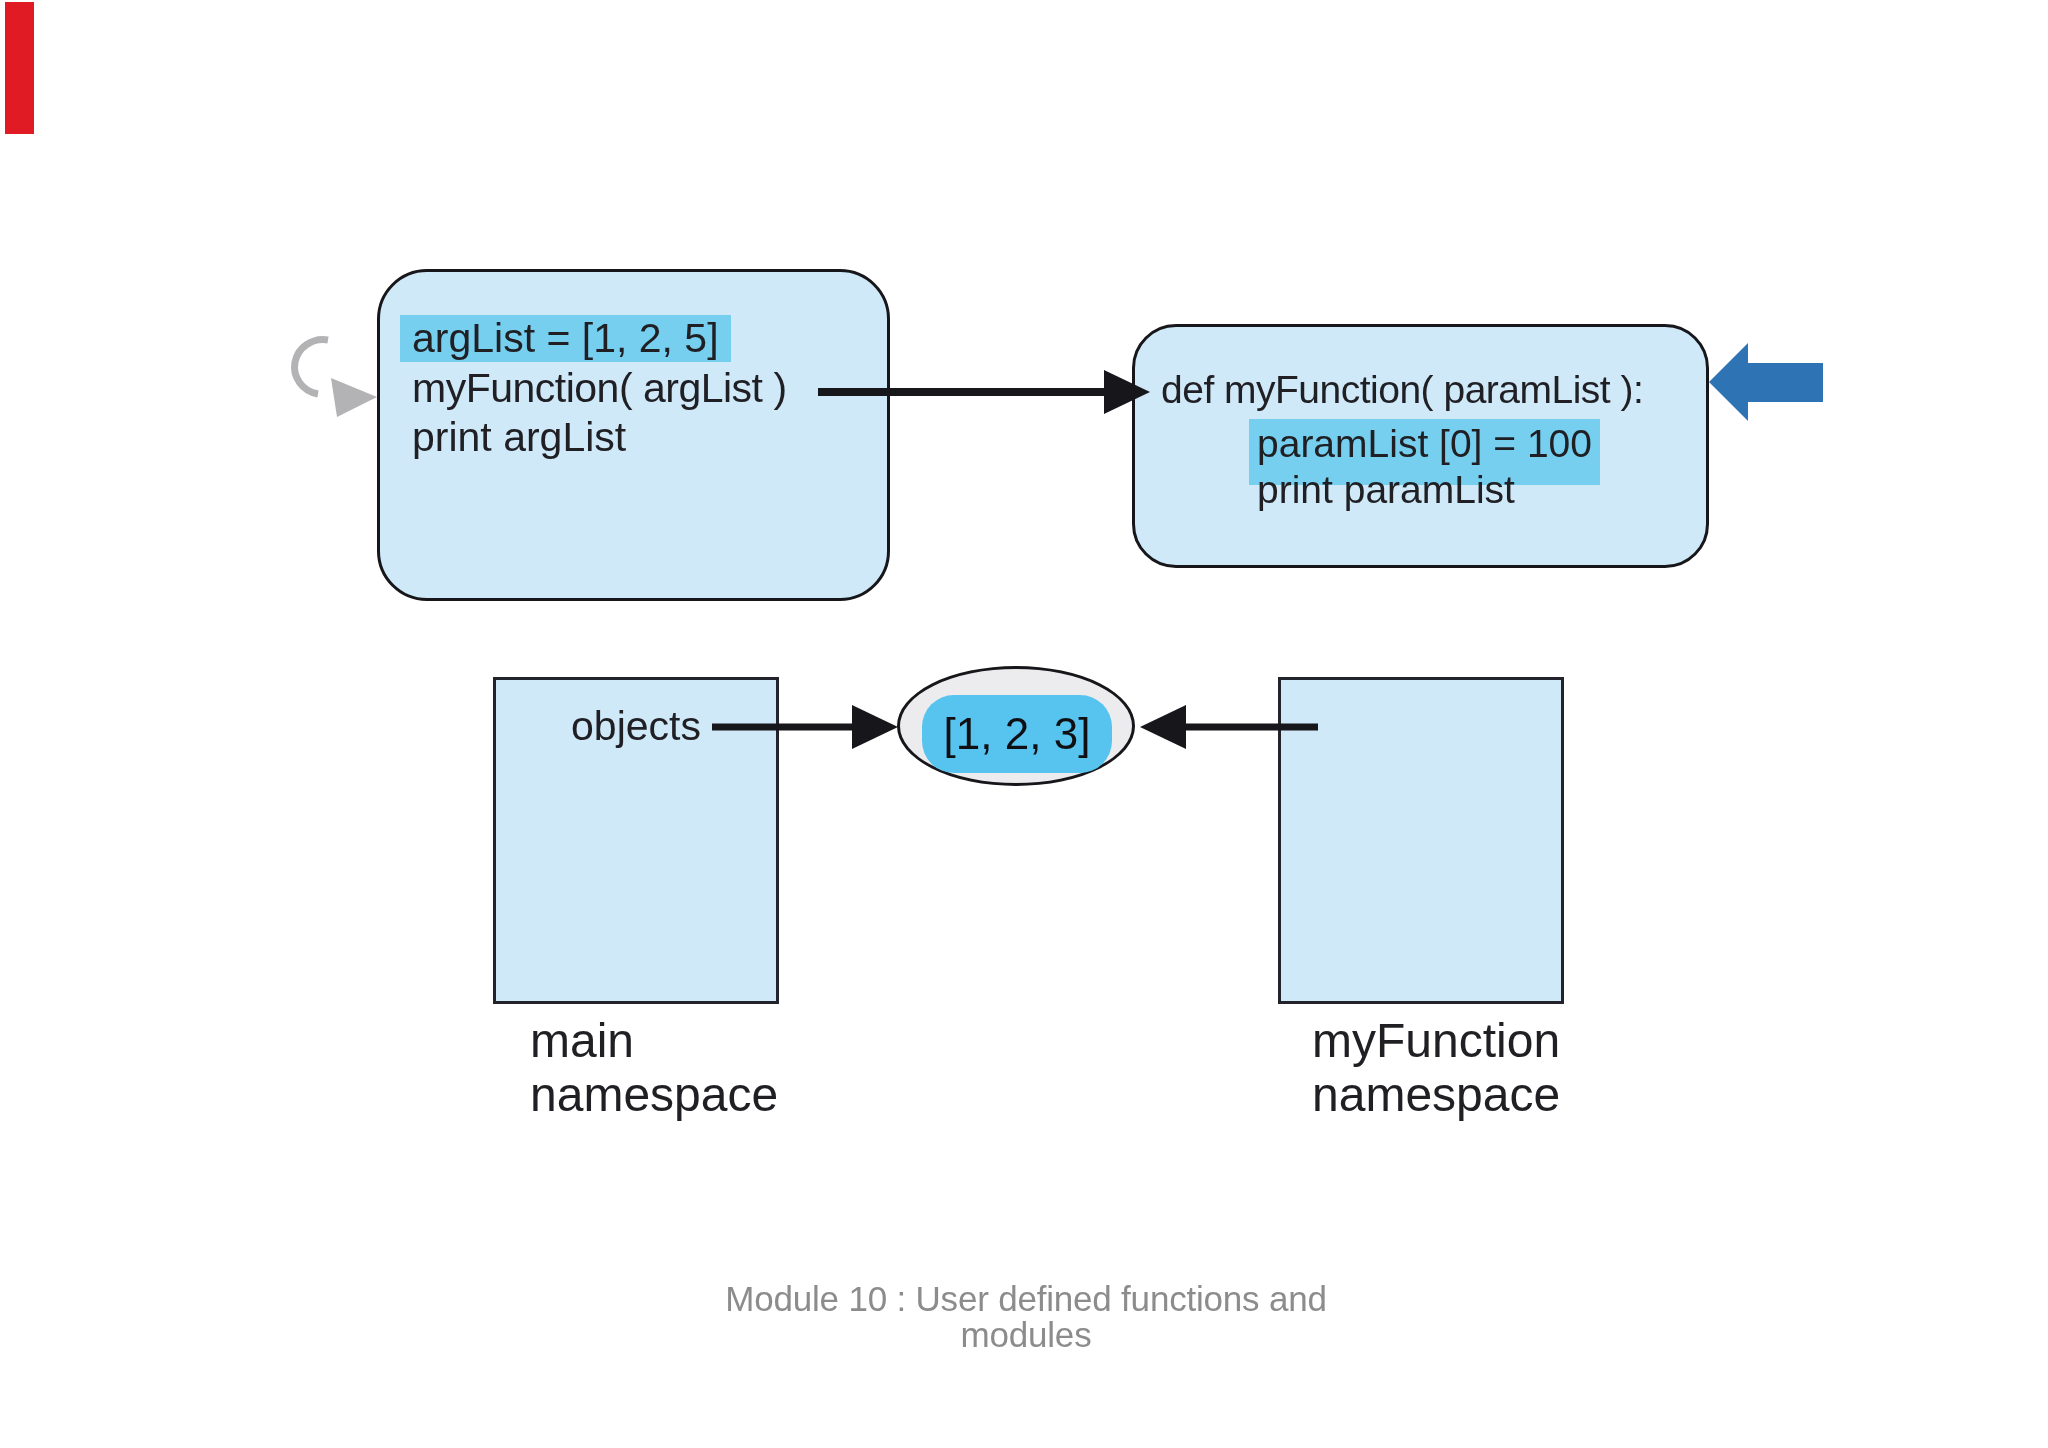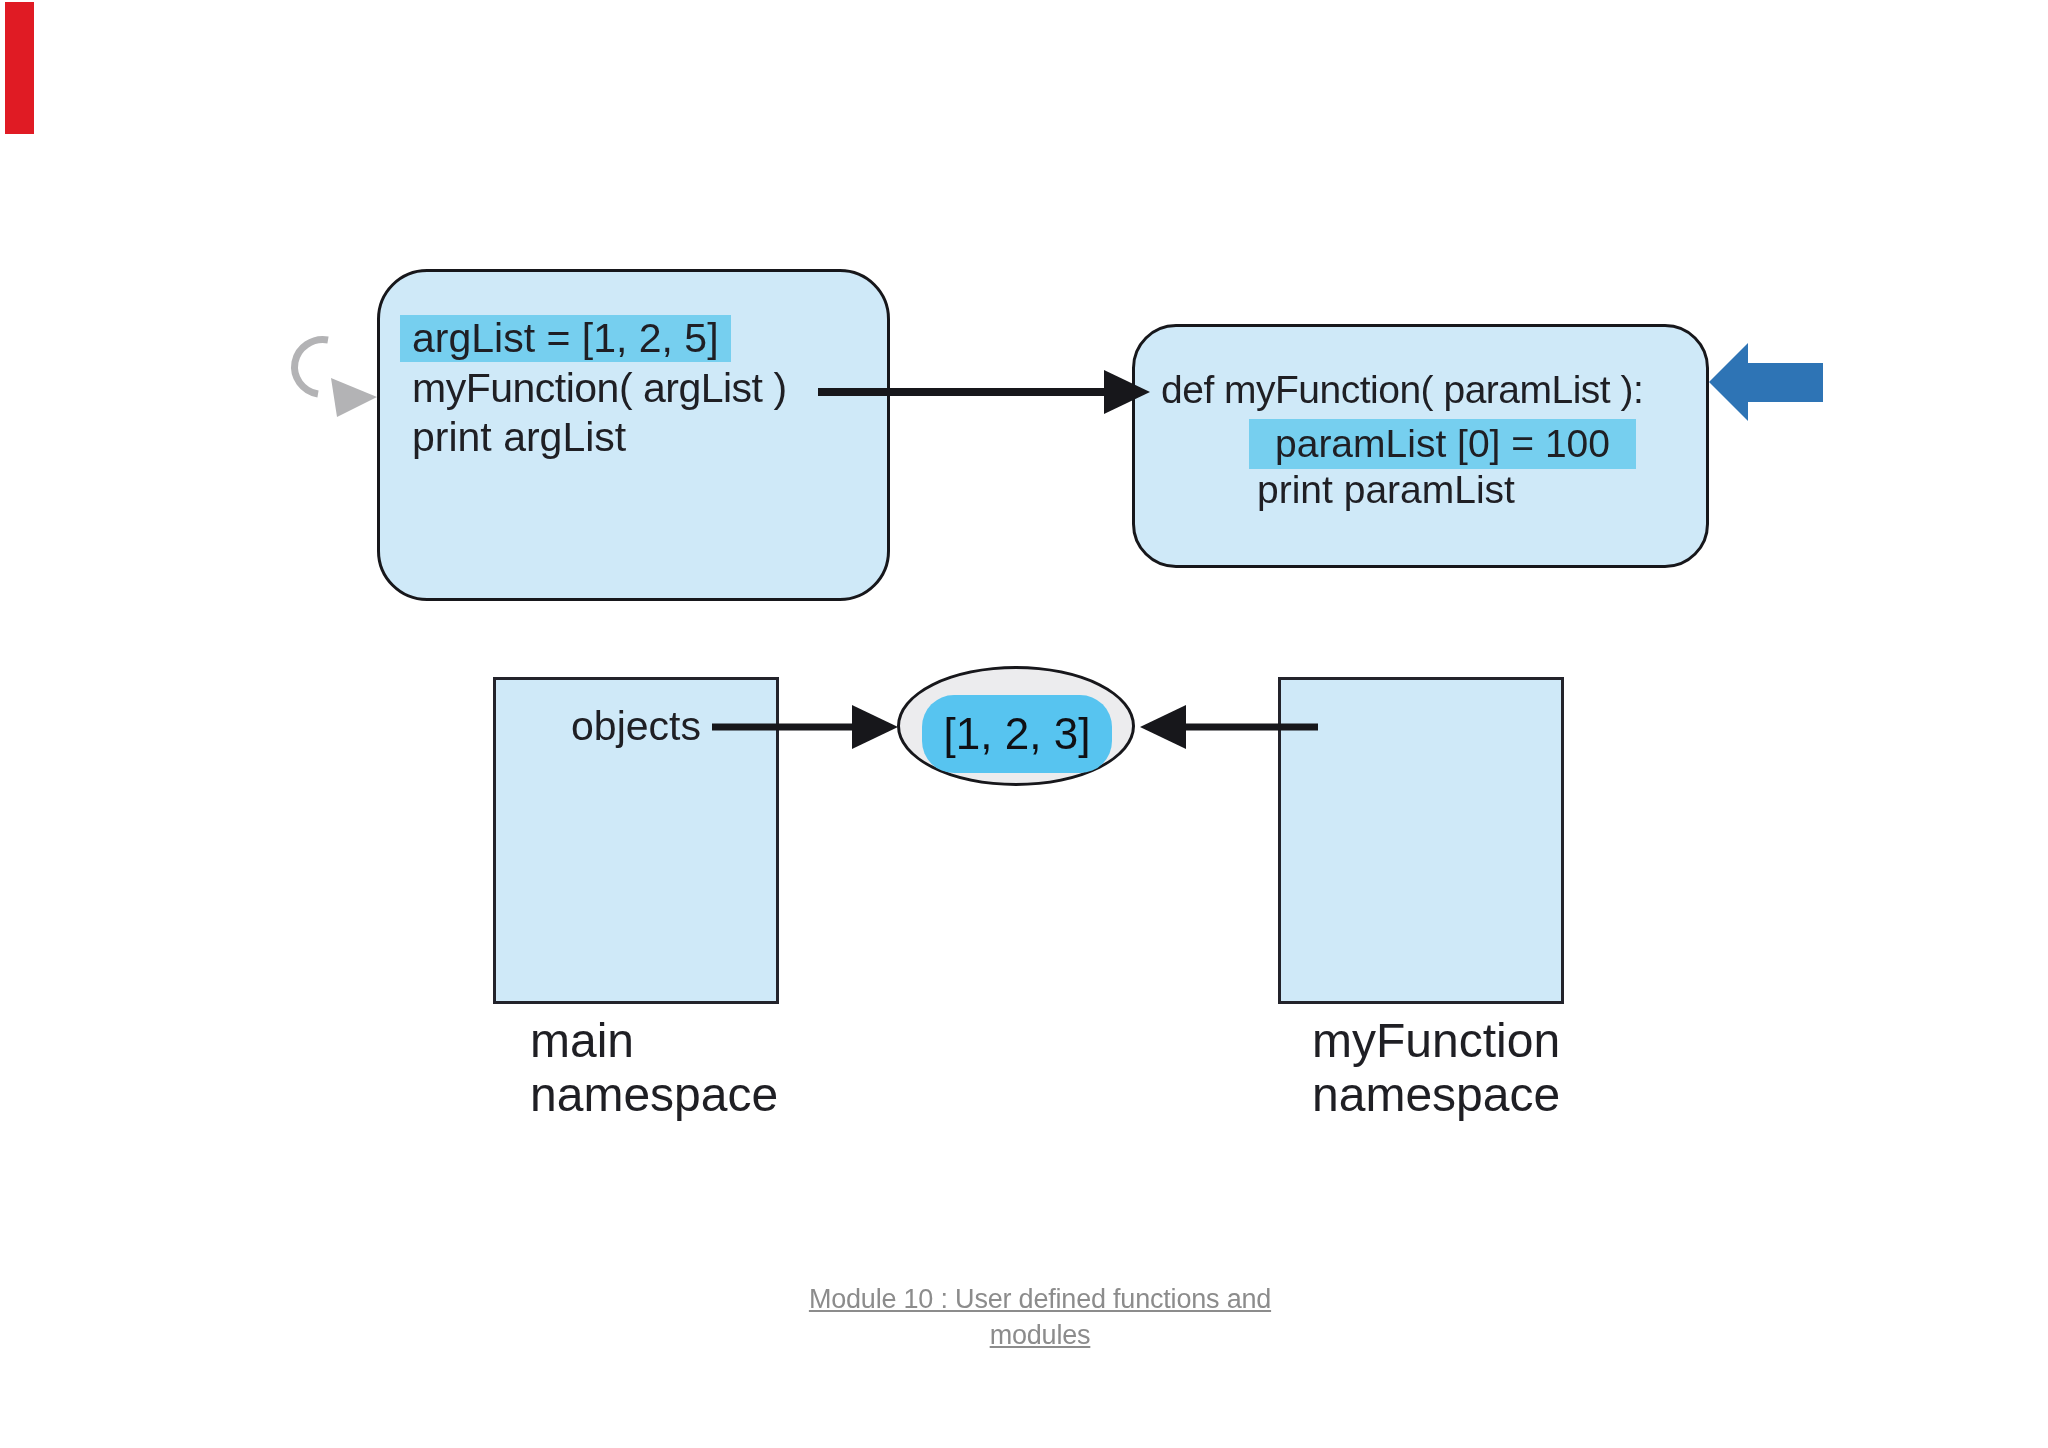--- a/index.html
+++ b/index.html
@@ -17,21 +17,21 @@
   .rbox { background:#cfe9f8; border:3px solid #17171b; box-sizing:border-box; }
   .box-main { left:377px; top:269px; width:513px; height:332px; border-radius:50px; }
   .box-fn   { left:1132px; top:324px; width:577px; height:244px; border-radius:44px; }
 
   
   .m-l1 { left:400px; top:315px; height:47px; line-height:47px; padding:0 12px;
           background:#76cfef; font-size:41px; }
   .m-l2 { left:412px; top:364px; height:48px; line-height:48px; font-size:41px; letter-spacing:-0.5px; }
   .m-l3 { left:412px; top:413px; height:48px; line-height:48px; font-size:41px; }
   .f-l1 { left:1161px; top:366px; height:48px; line-height:48px; font-size:39px; letter-spacing:-0.5px; }
-  .f-l2 { left:1249px; top:419px; height:50px; line-height:50px; padding:0 26px;
+  .f-l2 { left:1249px; top:419px; height:66px; line-height:50px; padding:0 8px;
           background:#76cfef; font-size:39px;text-align:center; }
   .f-l3 { left:1257px; top:466px; height:48px; line-height:48px; font-size:39px; }
 
   
   .ns-rect { background:#cfe9f8; border:3px solid #23232b; box-sizing:border-box; }
   .rect-main { left:493px; top:677px; width:286px; height:327px; }
   .rect-fn   { left:1278px; top:677px; width:286px; height:327px; }
   .var-label { font-size:41px; color:#1f1f24; text-align:center; white-space:nowrap; }
   .var-arg   { left:493px; top:703px; width:286px; }
   .var-param { left:1278px; top:703px; width:286px; }
@@ -43,23 +43,23 @@
             display:flex; align-items:center; justify-content:center;
             font-size:44px; color:#101014; white-space:nowrap;border-radius:32px; }
 
   
   .ns-label { font-size:48px; line-height:54px; color:#1f1f24; white-space:pre-line;margin-top:6px; }
   .lbl-main { left:530px; top:1008px; }
   .lbl-obj  { left:950px; top:1008px; }
   .lbl-fn   { left:1312px; top:1008px; }
 
   
-  .caption { left:540px; top:1281px; width:1000px; text-align:center;
-             font-size:27px; line-height:36px; letter-spacing:-0.2px;
-             color:#8c8c8c; white-space:pre-line;text-decoration:underline; }
+  .caption { left:526px; top:1281px; width:1000px; text-align:center;
+             font-size:35px; line-height:36px; letter-spacing:-0.2px;
+             color:#8c8c8c; white-space:pre-line; }
 
   svg.overlay { position:absolute; left:0; top:0; width:2048px; height:1448px;
                 pointer-events:none; }
 </style>
 </head>
 <body>
 
 <div class="canvas">
 
   <div class="abs red-bar"></div>

